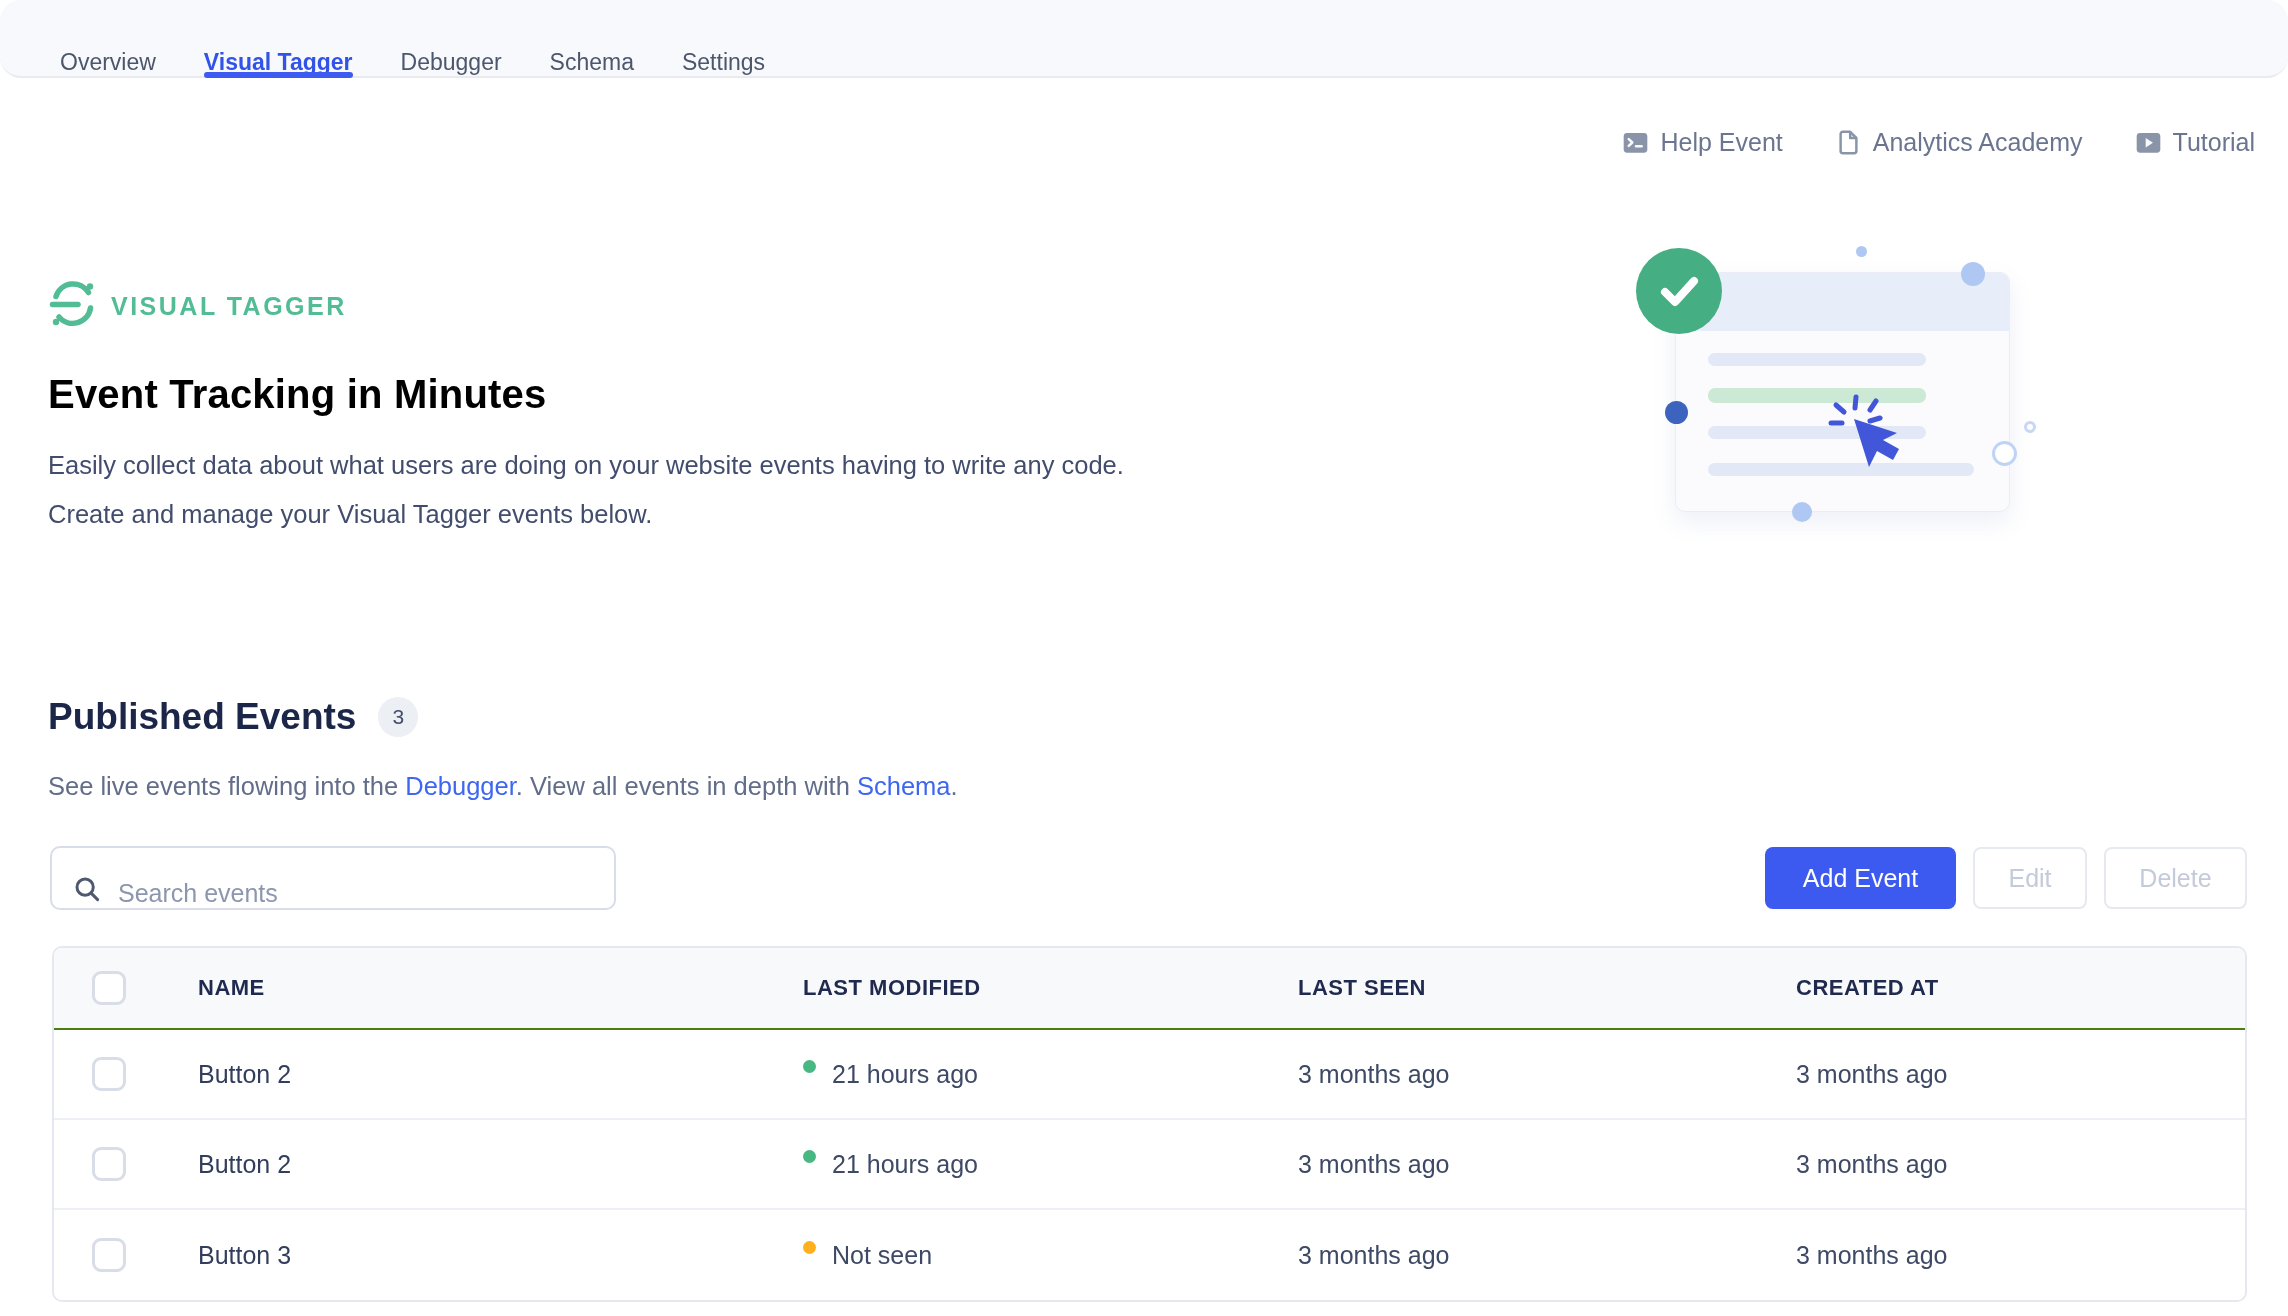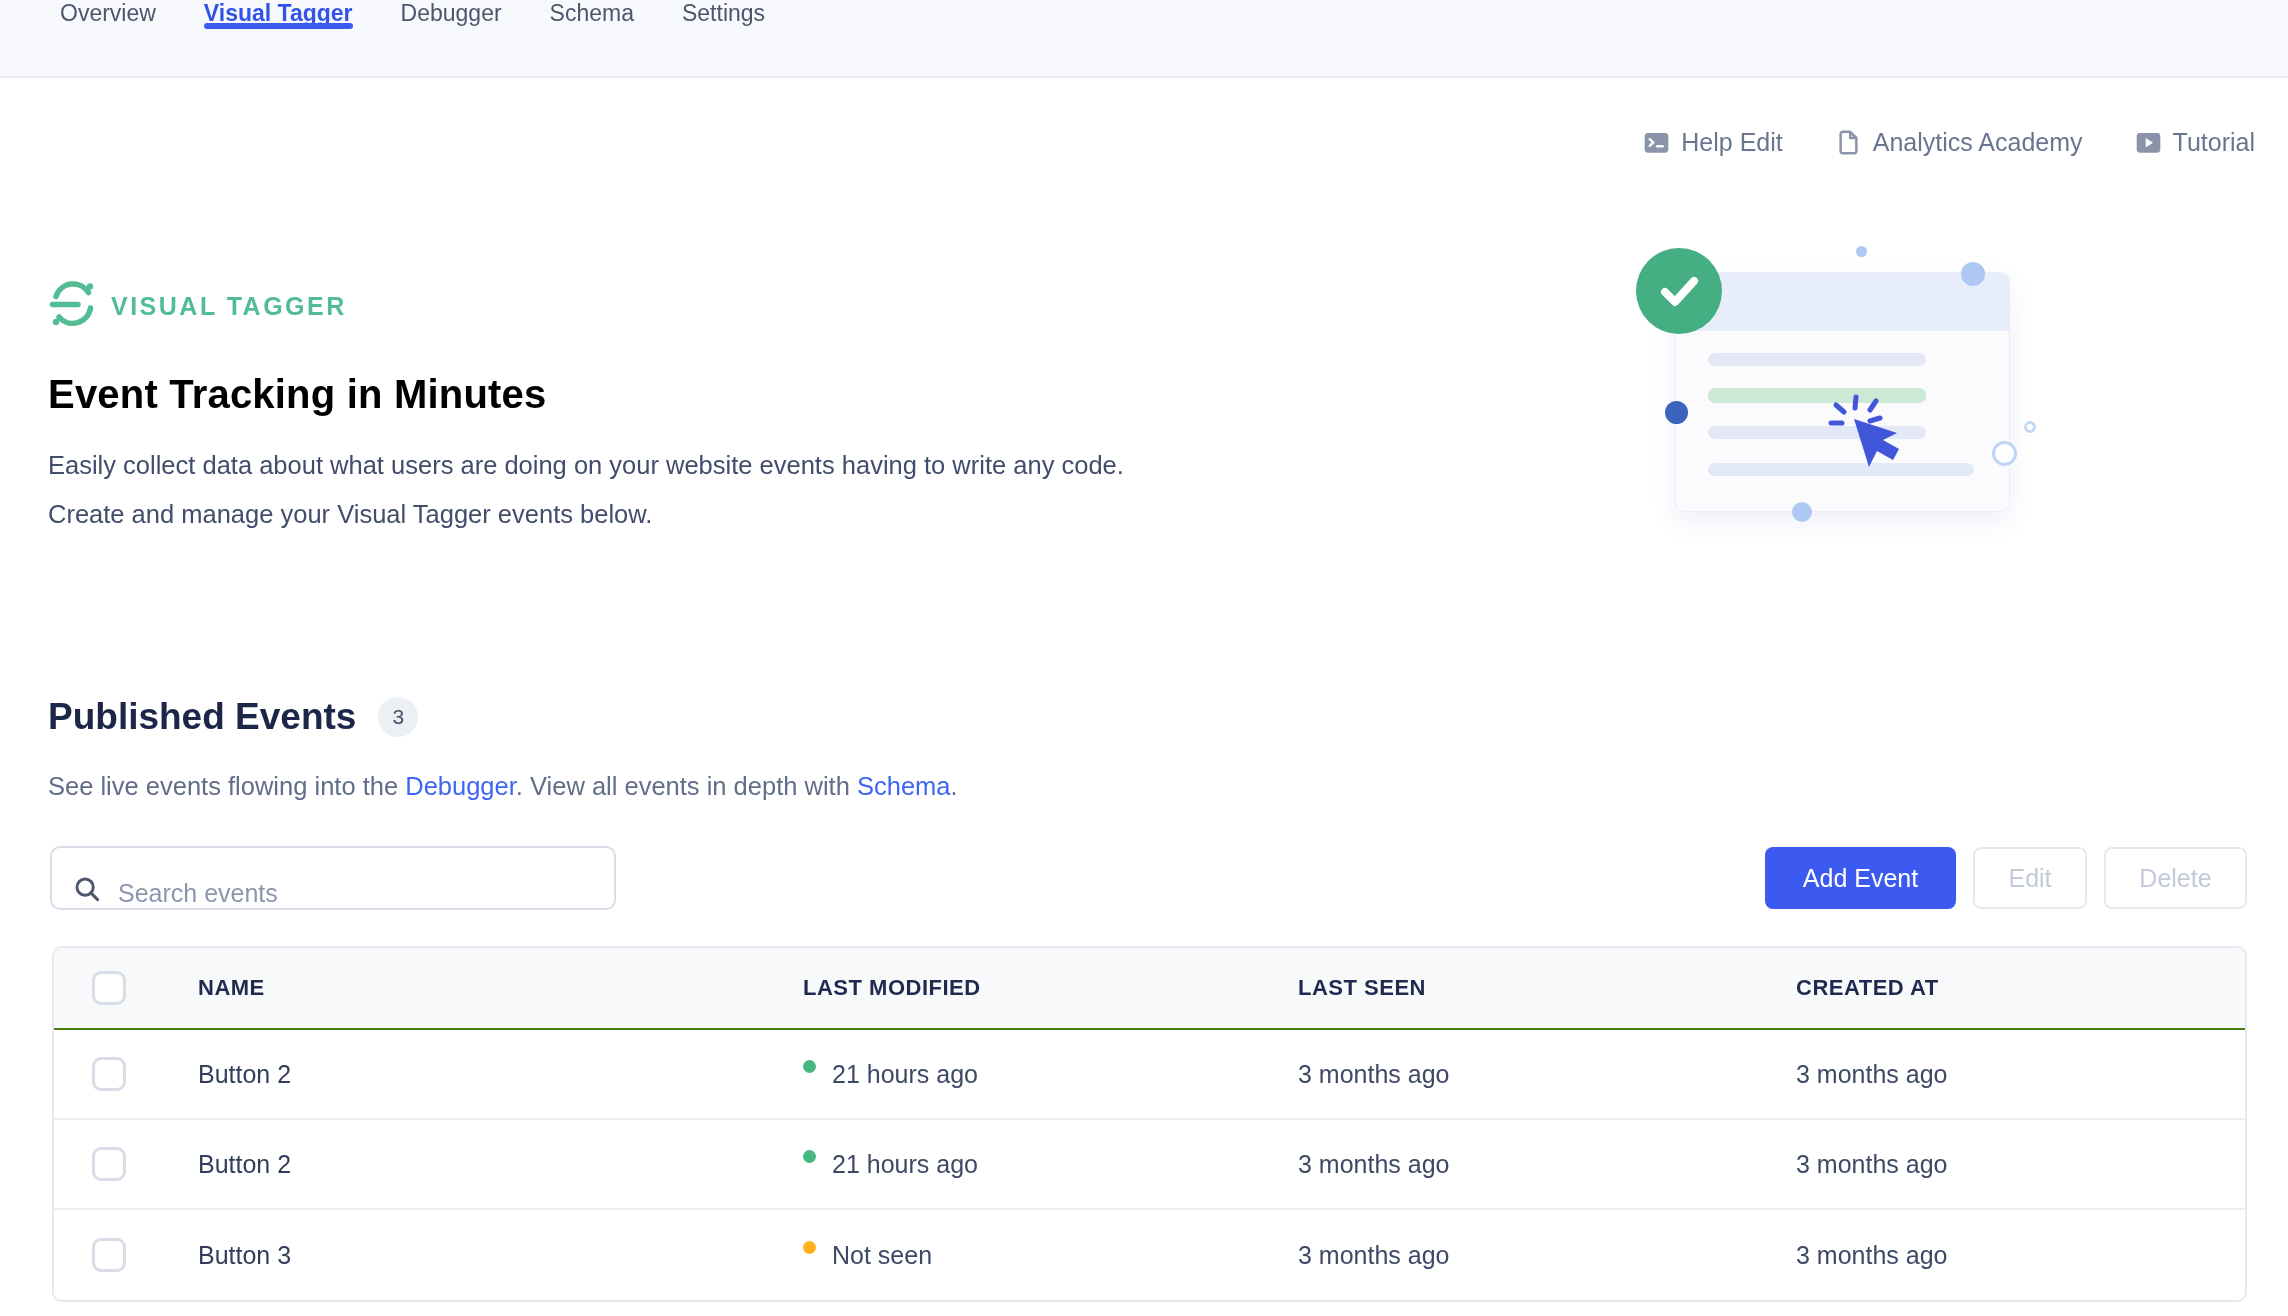--- a/index.html
+++ b/index.html
@@ -3,21 +3,21 @@
 <meta charset="utf-8">
 <style>
   * { margin:0; padding:0; box-sizing:border-box; }
   html,body { background:#fff; }
   body { font-family:"Liberation Sans","DejaVu Sans",sans-serif; color:#1B2649; }
   .page { position:relative; width:2288px; height:1316px; background:#fff; overflow:hidden; }
 
   
   .topnav { position:absolute; top:0; left:0; width:100%; height:78px;
             background:#F8F9FC; border-bottom:2px solid #E9EBF1;
-            display:flex; align-items:flex-start; padding-left:60px; }
+            display:flex; align-items:flex-end; padding-left:60px;border-radius:21px; }
   .tab { position:relative; display:flex; align-items:center; margin-right:48px;
          font-size:23px; font-weight:500; color:#4C566C; cursor:pointer; white-space:nowrap; }
   .tab.active { color:#3153E8; font-weight:600; }
   .tab.active::after { content:""; position:absolute; left:0; right:0; bottom:-2px;
                        height:6px; background:#3D5BF0; border-radius:4px; }
 
   
   .helpbar { position:absolute; top:128px; right:33px; display:flex; align-items:center; gap:52px; }
   .help-link { display:flex; align-items:center; gap:11px; font-size:25px; color:#6B7590; cursor:pointer; }
   .help-link svg { display:block; }
@@ -110,21 +110,21 @@
 
   <div class="helpbar">
     <div class="help-link">
       <span>
         <svg width="27" height="27" viewBox="0 0 24 24">
             <rect x="1.5" y="3.5" width="21" height="17.5" rx="3" fill="#8A94A8"></rect>
             <path d="M6 9 l3.2 3 L6 15" stroke="#F8F9FC" stroke-width="2.2" fill="none" stroke-linecap="round" stroke-linejoin="round"></path>
             <line x1="12.5" y1="15.3" x2="17.5" y2="15.3" stroke="#F8F9FC" stroke-width="2.2" stroke-linecap="round"></line>
           </svg>
       </span>
-      <span>Help Edit</span>
+      <span>Help Event</span>
     </div>
     <div class="help-link">
       <span>
         <svg width="27" height="27" viewBox="0 0 24 24" fill="none" stroke="#8A94A8" stroke-width="2.2" stroke-linejoin="round">
             <path d="M13.5 2.5 H7 a2 2 0 0 0 -2 2 v15 a2 2 0 0 0 2 2 h10 a2 2 0 0 0 2 -2 V8 z"></path>
             <path d="M13.5 2.5 v5.5 h5.5"></path>
           </svg>
       </span>
       <span>Analytics Academy</span>
     </div>

